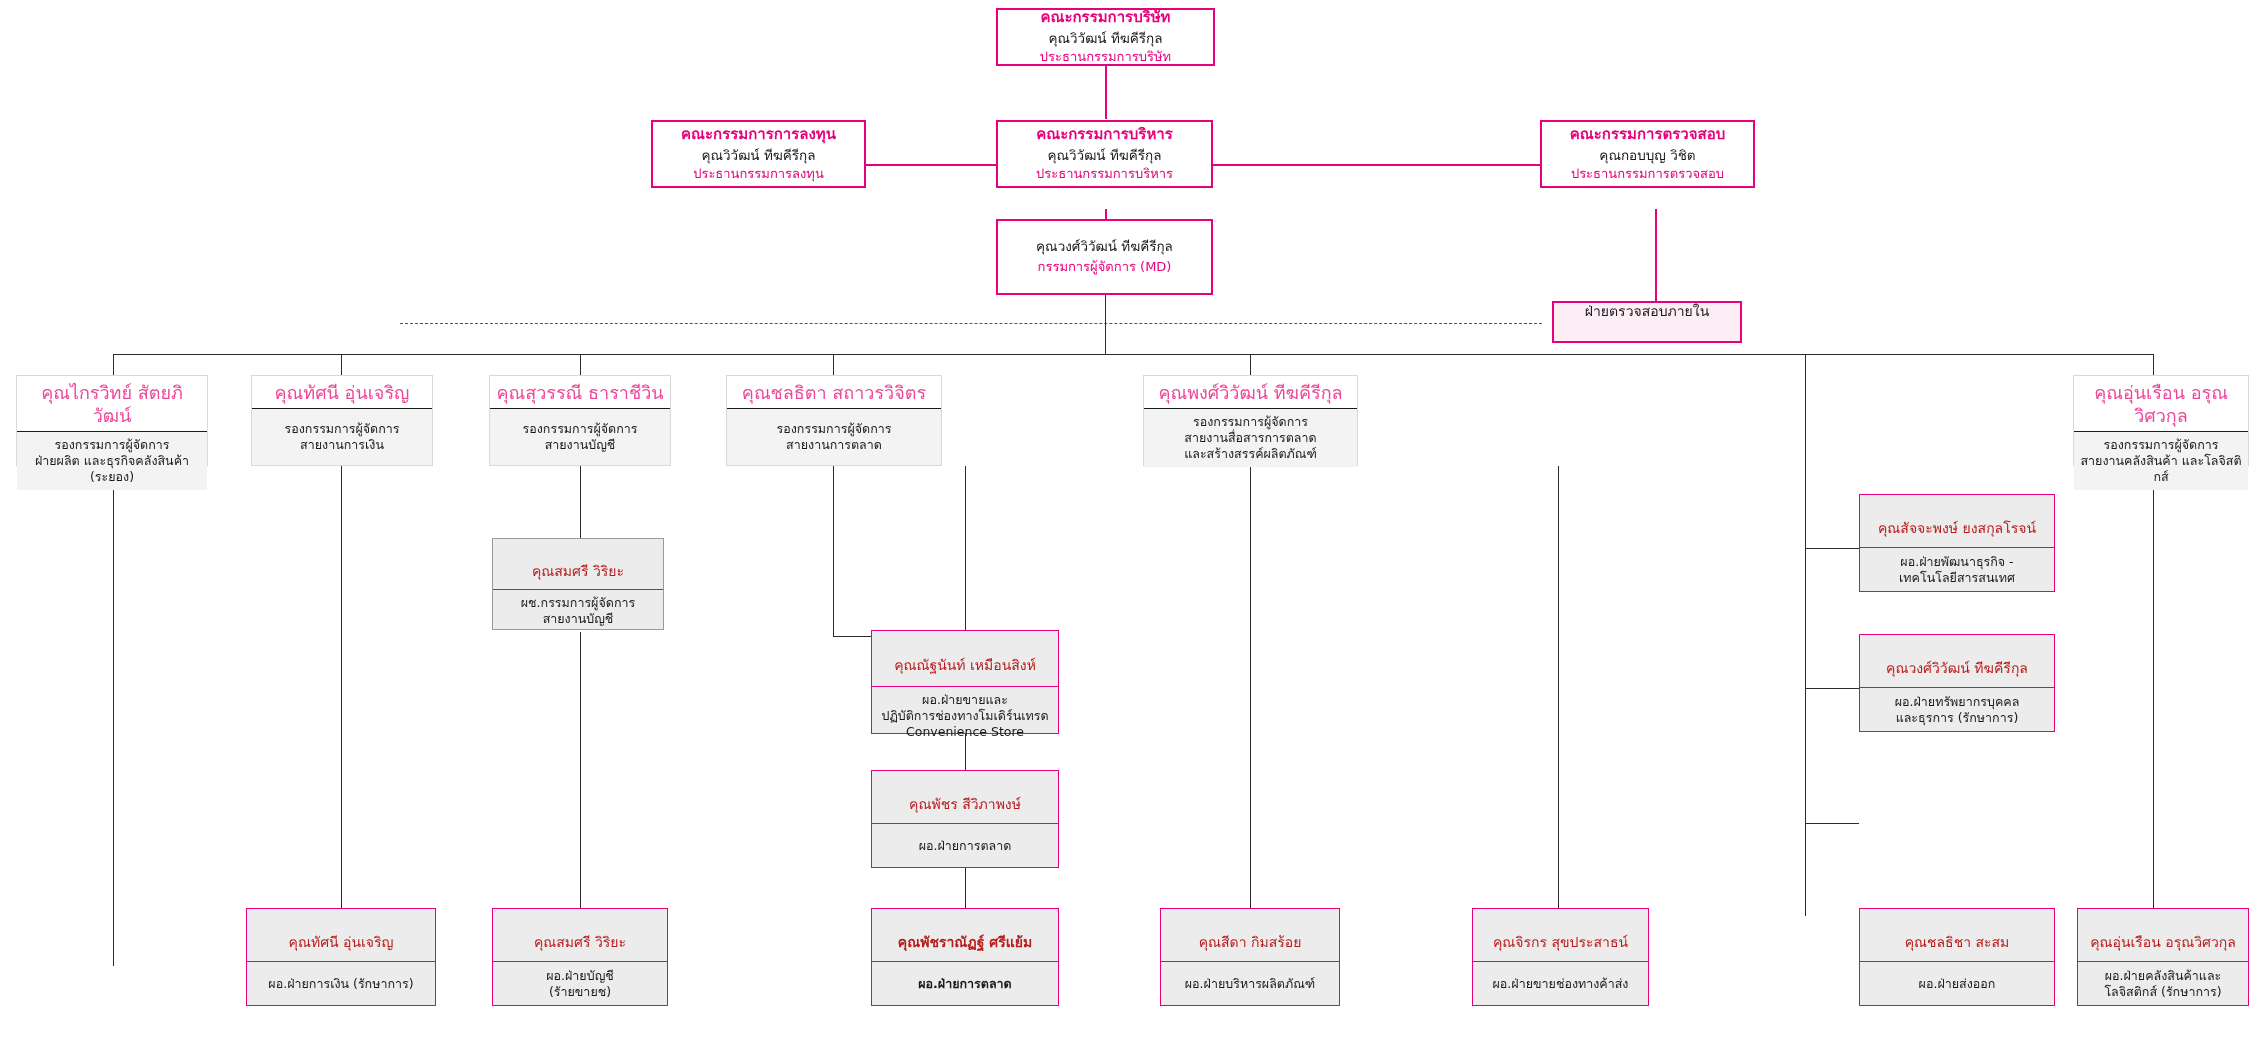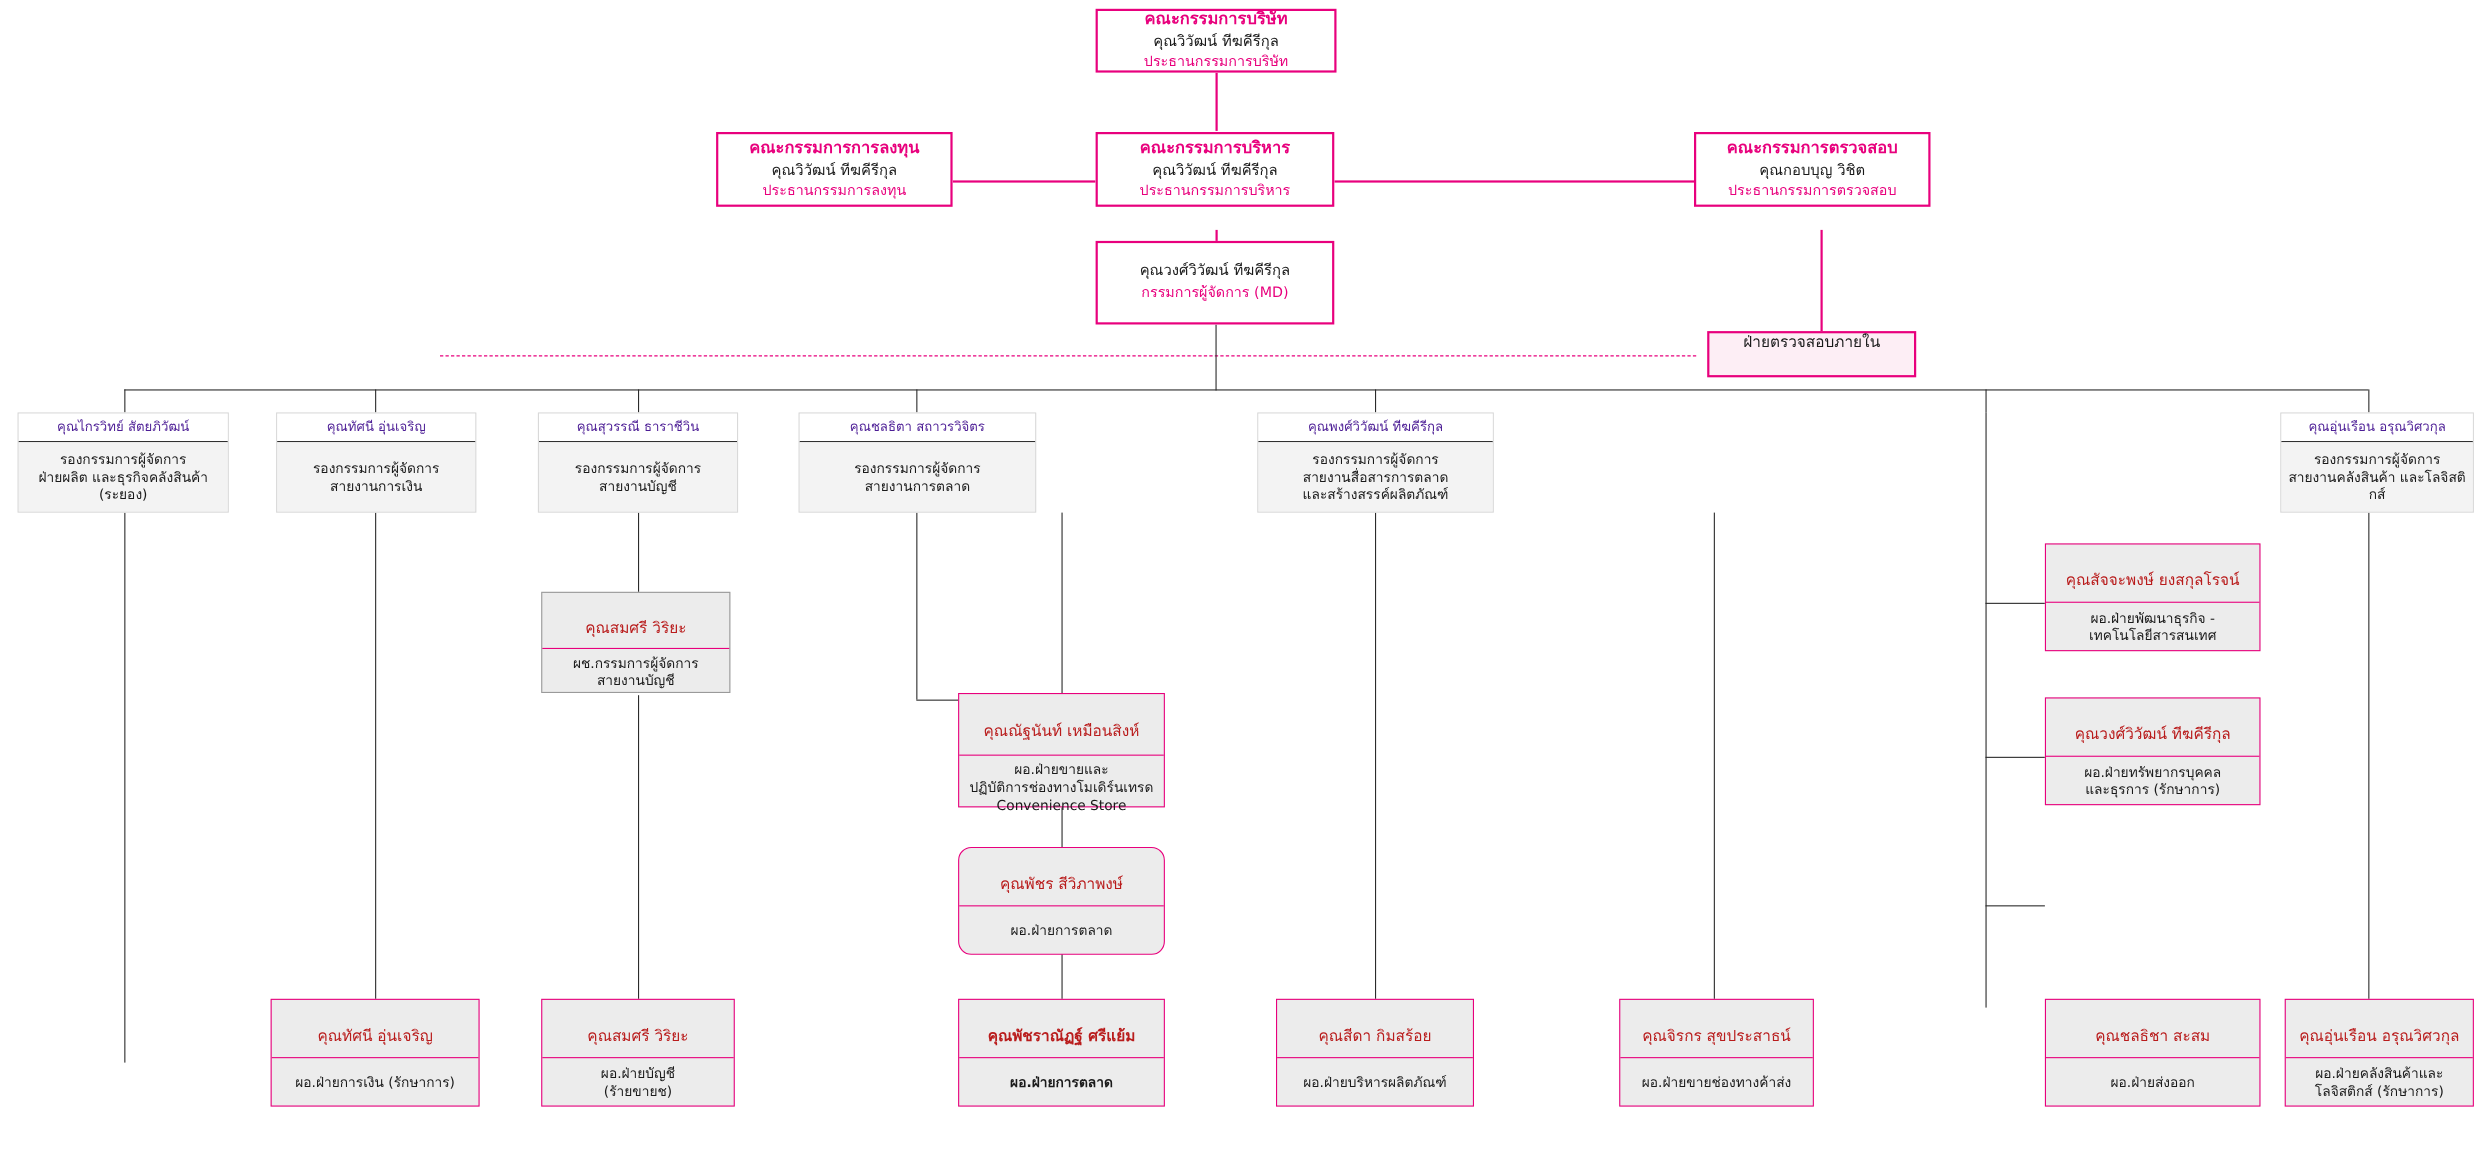--- a/index.html
+++ b/index.html
@@ -109,22 +109,22 @@
   
   .split {
     border: 1px solid #d9d9d9;
     background: #efefef;
     display: flex;
     flex-direction: column;
   }
   .split .title {
     background: #ffffff;
     border-bottom: 1px solid #1a1a1a;
-    color: #4c1d95;
-    font-size: 12px;
+    color: #ec4899;
+    font-size: 18px;
     flex: 0 0 auto;
     display: flex;
     align-items: center;
     justify-content: center;
     min-height: 26px;
   }
   .split .sub {
     background: #f3f3f3;
     color: #1a1a1a;
     font-size: 12.5px;
@@ -291,21 +291,21 @@
 สายงานบัญชี</div>
   </div>
 
   <div class="node gbox" style="left:871px; top:630px; width:188px; height:104px;">
     <div class="title">คุณณัฐนันท์   เหมือนสิงห์</div>
     <div class="sub multiline">ผอ.ฝ่ายขายและ
 ปฏิบัติการช่องทางโมเดิร์นเทรด
 Convenience Store</div>
   </div>
 
-  <div class="node gbox" style="left:871px; top:770px; width:188px; height:98px;border-radius:12px;">
+  <div class="node gbox" style="left:871px; top:770px; width:188px; height:98px;">
     <div class="title">คุณพัชร สีวิภาพงษ์</div>
     <div class="sub multiline">ผอ.ฝ่ายการตลาด</div>
   </div>
 
   <div class="node gbox" style="left:1859px; top:494px; width:196px; height:98px;">
     <div class="title">คุณสัจจะพงษ์  ยงสกุลโรจน์</div>
     <div class="sub multiline">ผอ.ฝ่ายพัฒนาธุรกิจ -
 เทคโนโลยีสารสนเทศ</div>
   </div>
 

